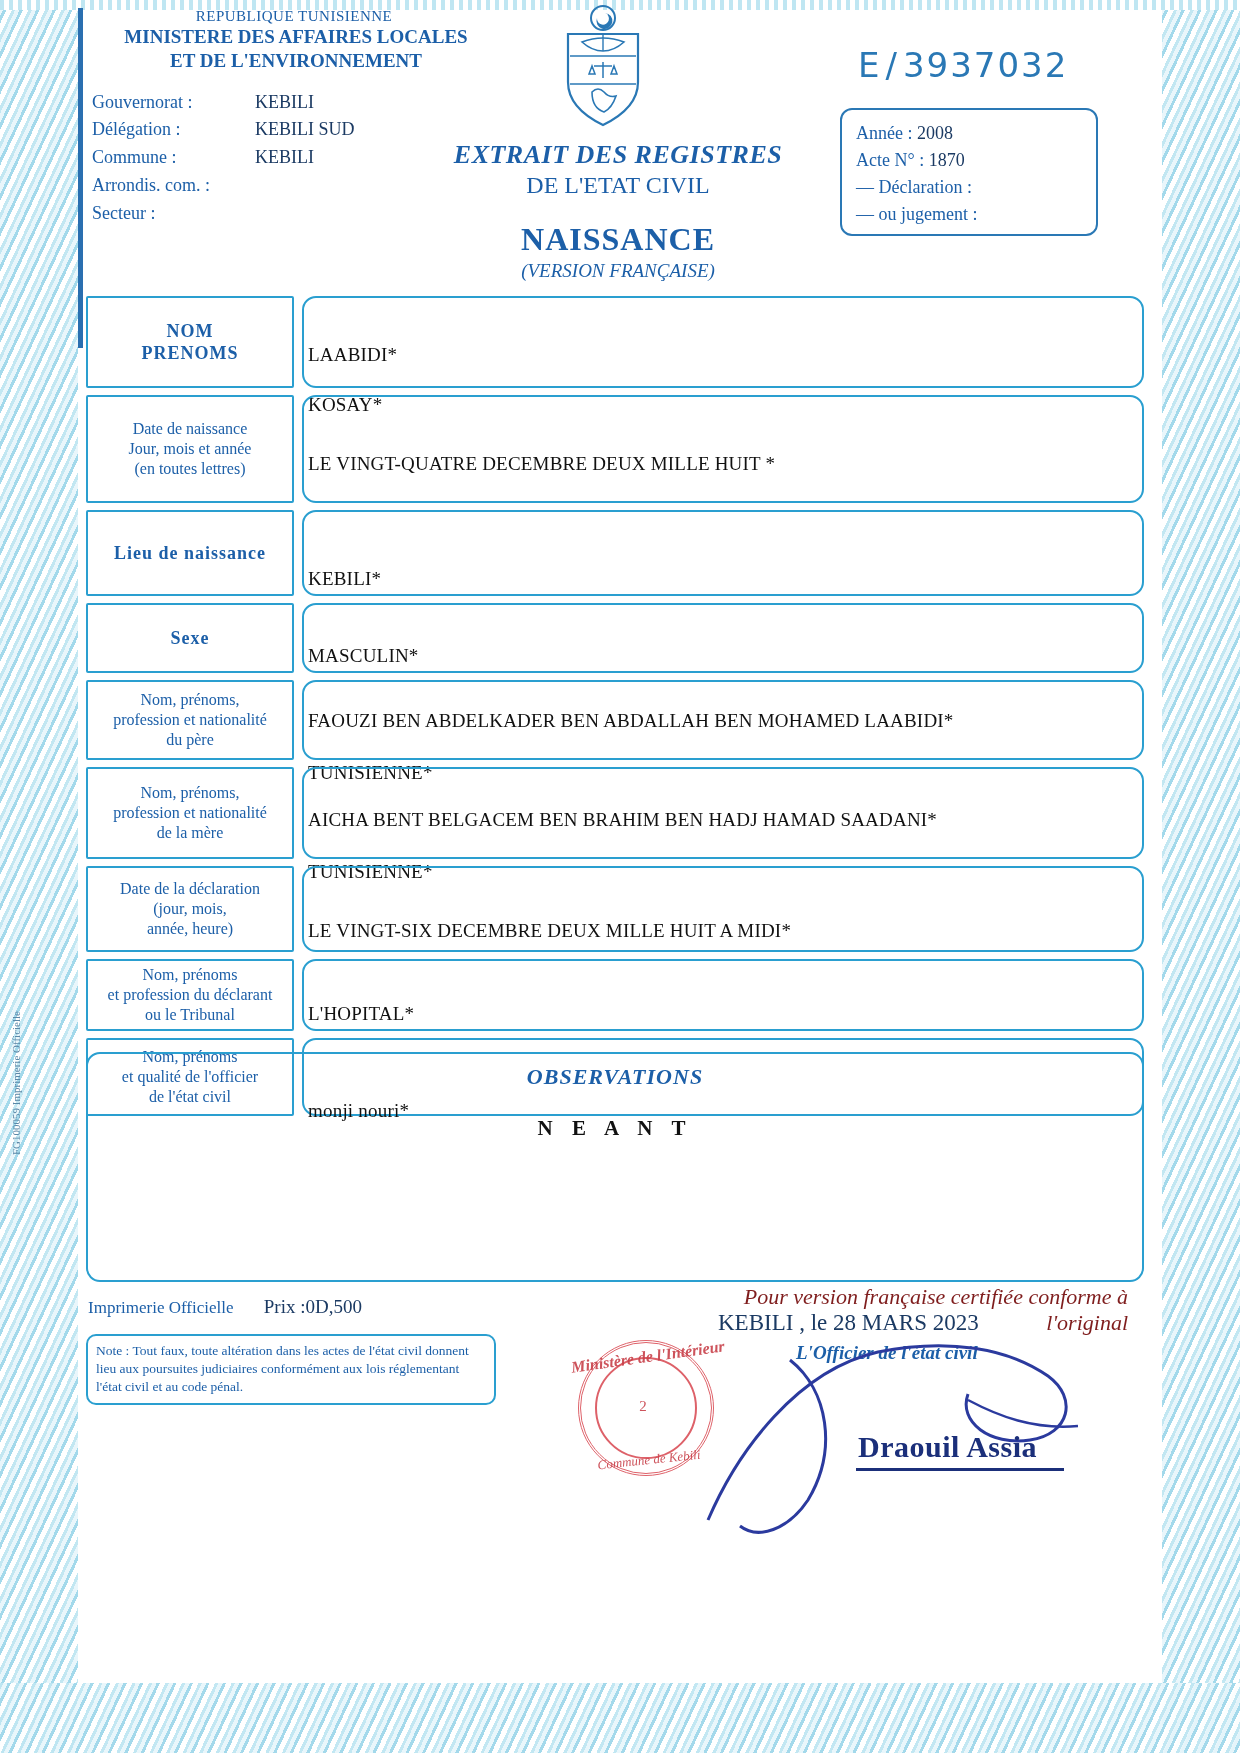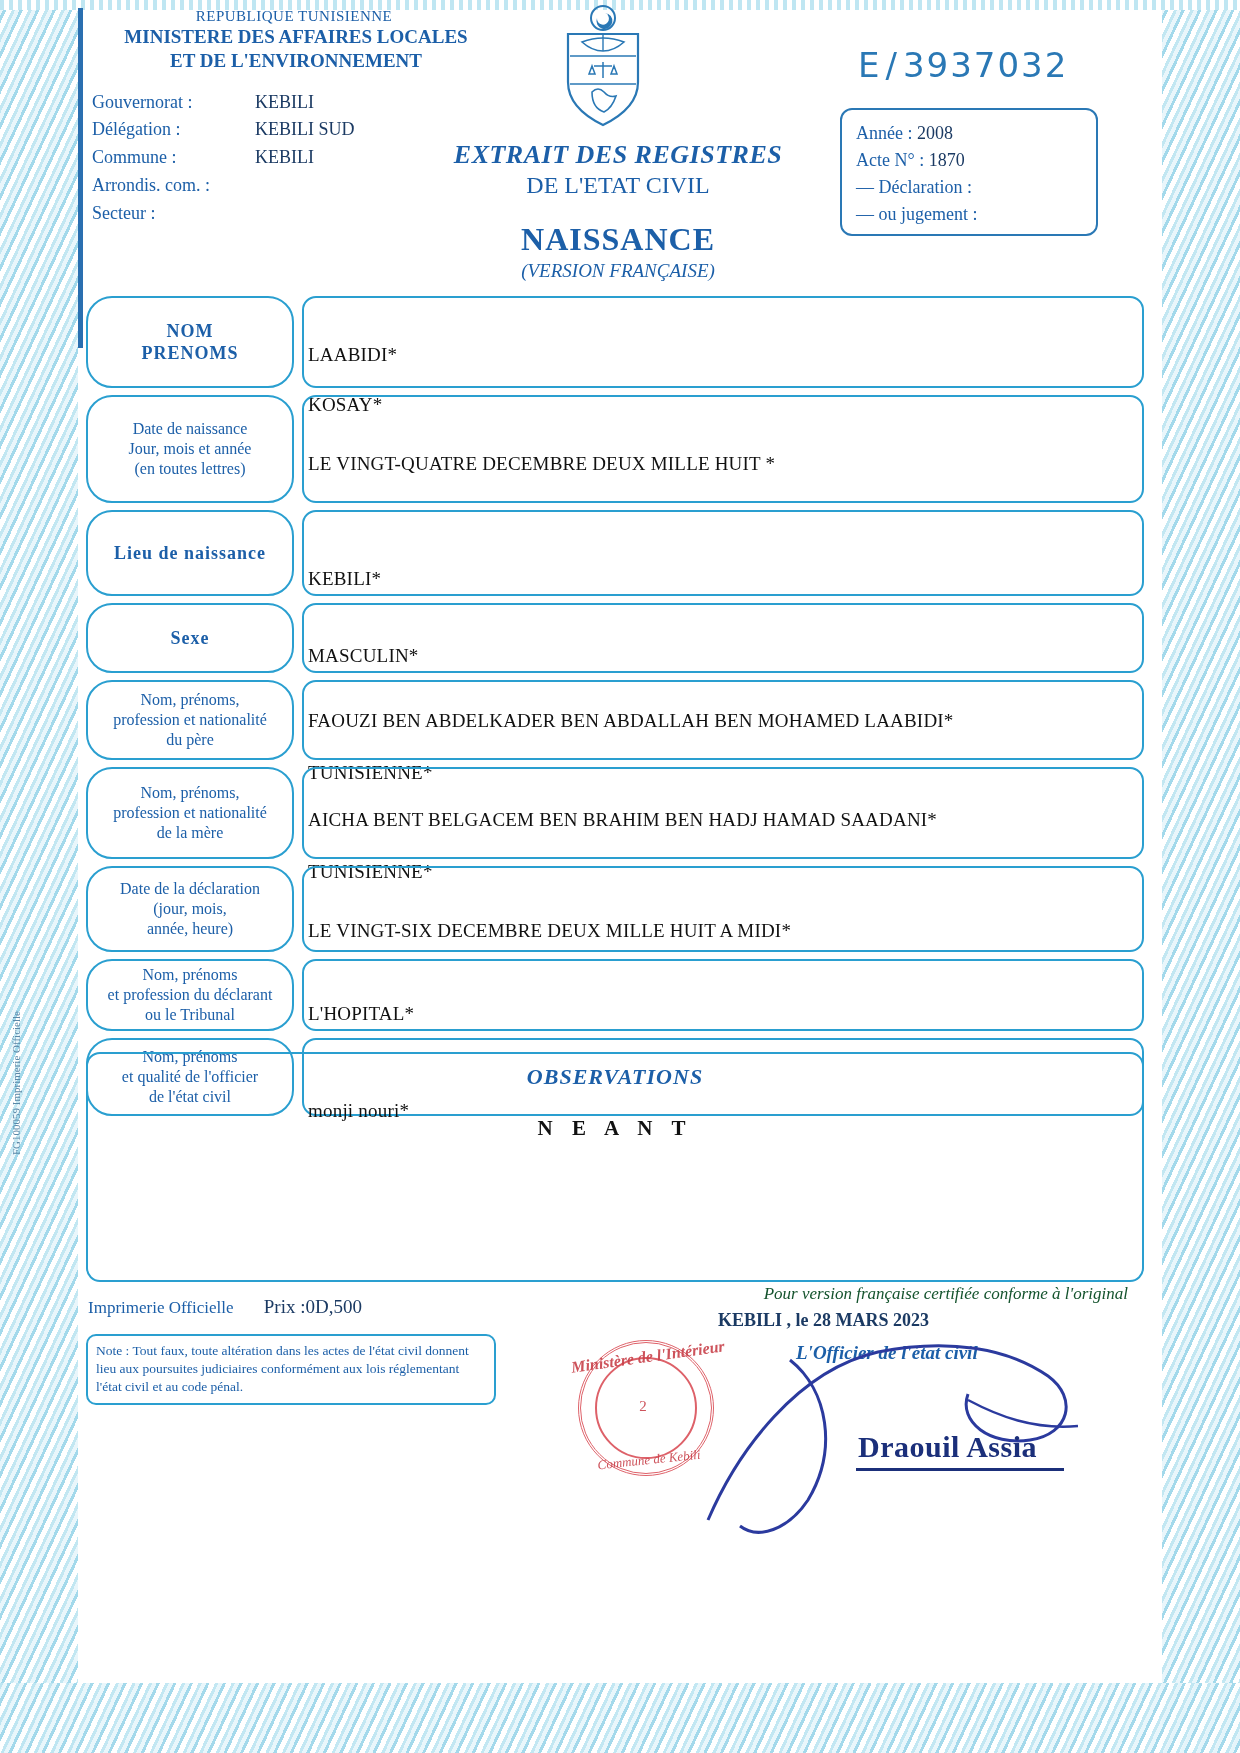--- a/index.html
+++ b/index.html
@@ -67,21 +67,21 @@
   }
   .act-box .v{color:#1b3a63;}
 
   
   .rows{position:absolute;left:8px;top:296px;width:1058px;}
   .row-box{
     position:relative;margin-bottom:7px;
   }
   .cell-lab{
     position:absolute;left:0;top:0;width:208px;
-    border:2px solid #2a9fd0;border-radius:26px;
+    border:2px solid #2a9fd0;border-radius:2px;
     color:#1c5fa8;text-align:center;box-sizing:border-box;
     display:flex;align-items:center;justify-content:center;
     font-size:16px;line-height:1.25;
   }
   .cell-lab.bold{font-weight:bold;font-size:18px;letter-spacing:1px;}
   .cell-val{
     position:absolute;left:216px;right:0;top:0;
     border:2px solid #2a9fd0;border-radius:14px;box-sizing:border-box;
   }
   .typed{
@@ -101,24 +101,24 @@
   .obs-val{
     position:absolute;left:0;right:0;top:62px;text-align:center;
     color:#111;font-size:21px;letter-spacing:7px;font-weight:bold;
   }
 
   
   .foot-left{position:absolute;left:10px;top:1296px;color:#1c5fa8;font-size:17px;}
   .foot-left .prix{margin-left:26px;color:#1b3a63;font-size:19px;}
   .conform{
     position:absolute;left:650px;top:1284px;width:400px;text-align:right;
-    color:#14532d;font-style:italic;font-size:17px;
+    color:#7f1d1d;font-style:italic;font-size:22px;
   }
   .placedate{
-    position:absolute;left:640px;top:1310px;font-size:18px;color:#1b3a63;font-weight:bold;
+    position:absolute;left:640px;top:1310px;font-size:23px;color:#1b3a63;
   }
   .placedate .city{color:#1b3a63;}
   .officer{
     position:absolute;left:718px;top:1342px;font-size:19px;font-weight:bold;font-style:italic;color:#1c5fa8;
   }
   .note{
     position:absolute;left:8px;top:1334px;width:410px;
     border:2px solid #2a9fd0;border-radius:10px;box-sizing:border-box;
     padding:6px 8px;color:#1c5fa8;font-size:13.5px;line-height:1.35;
   }

